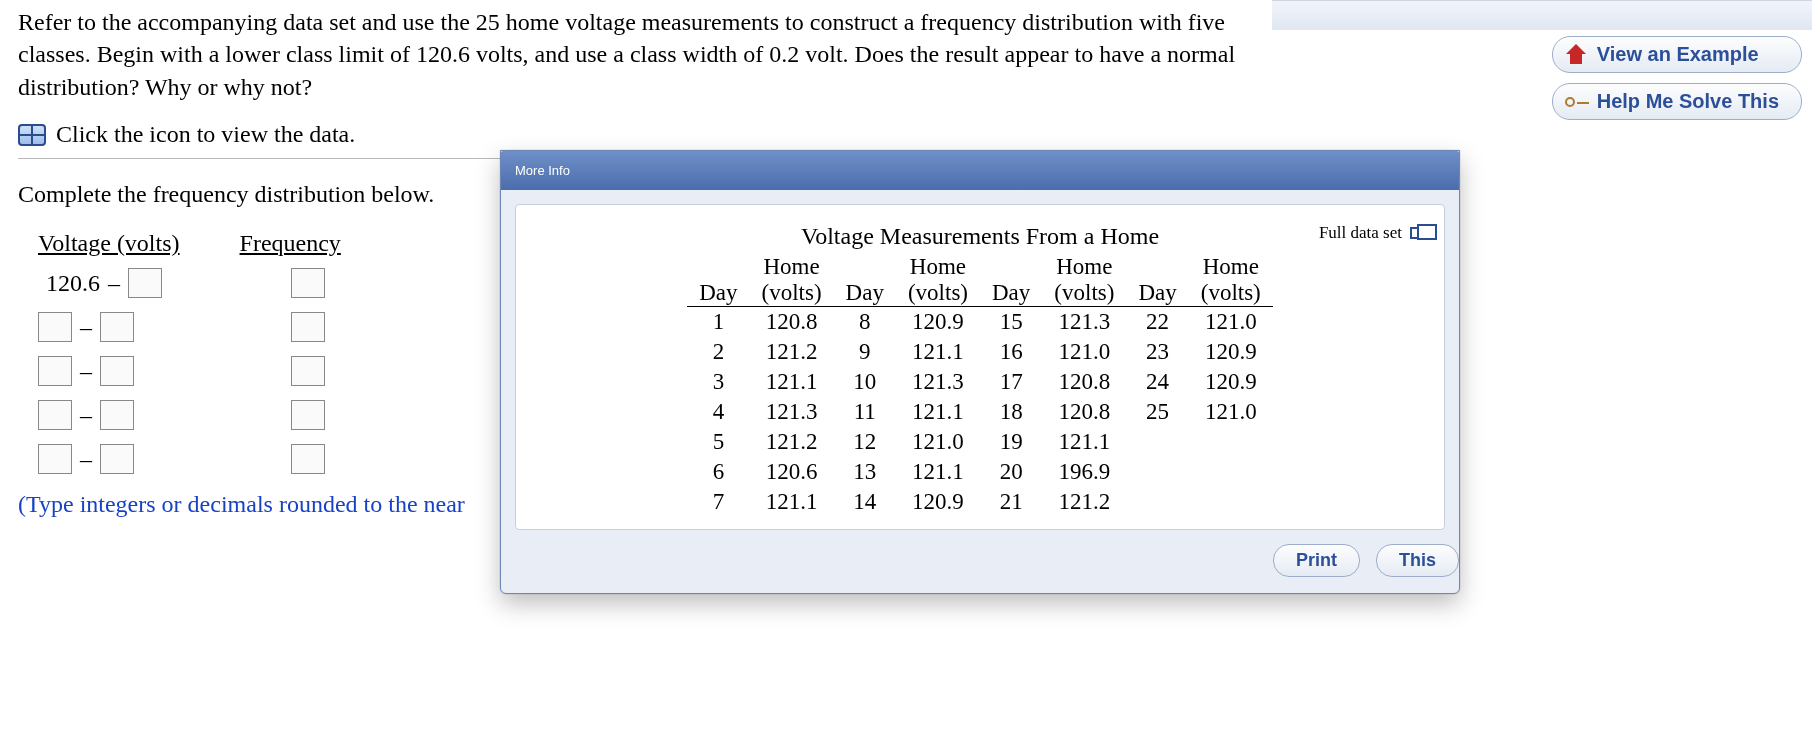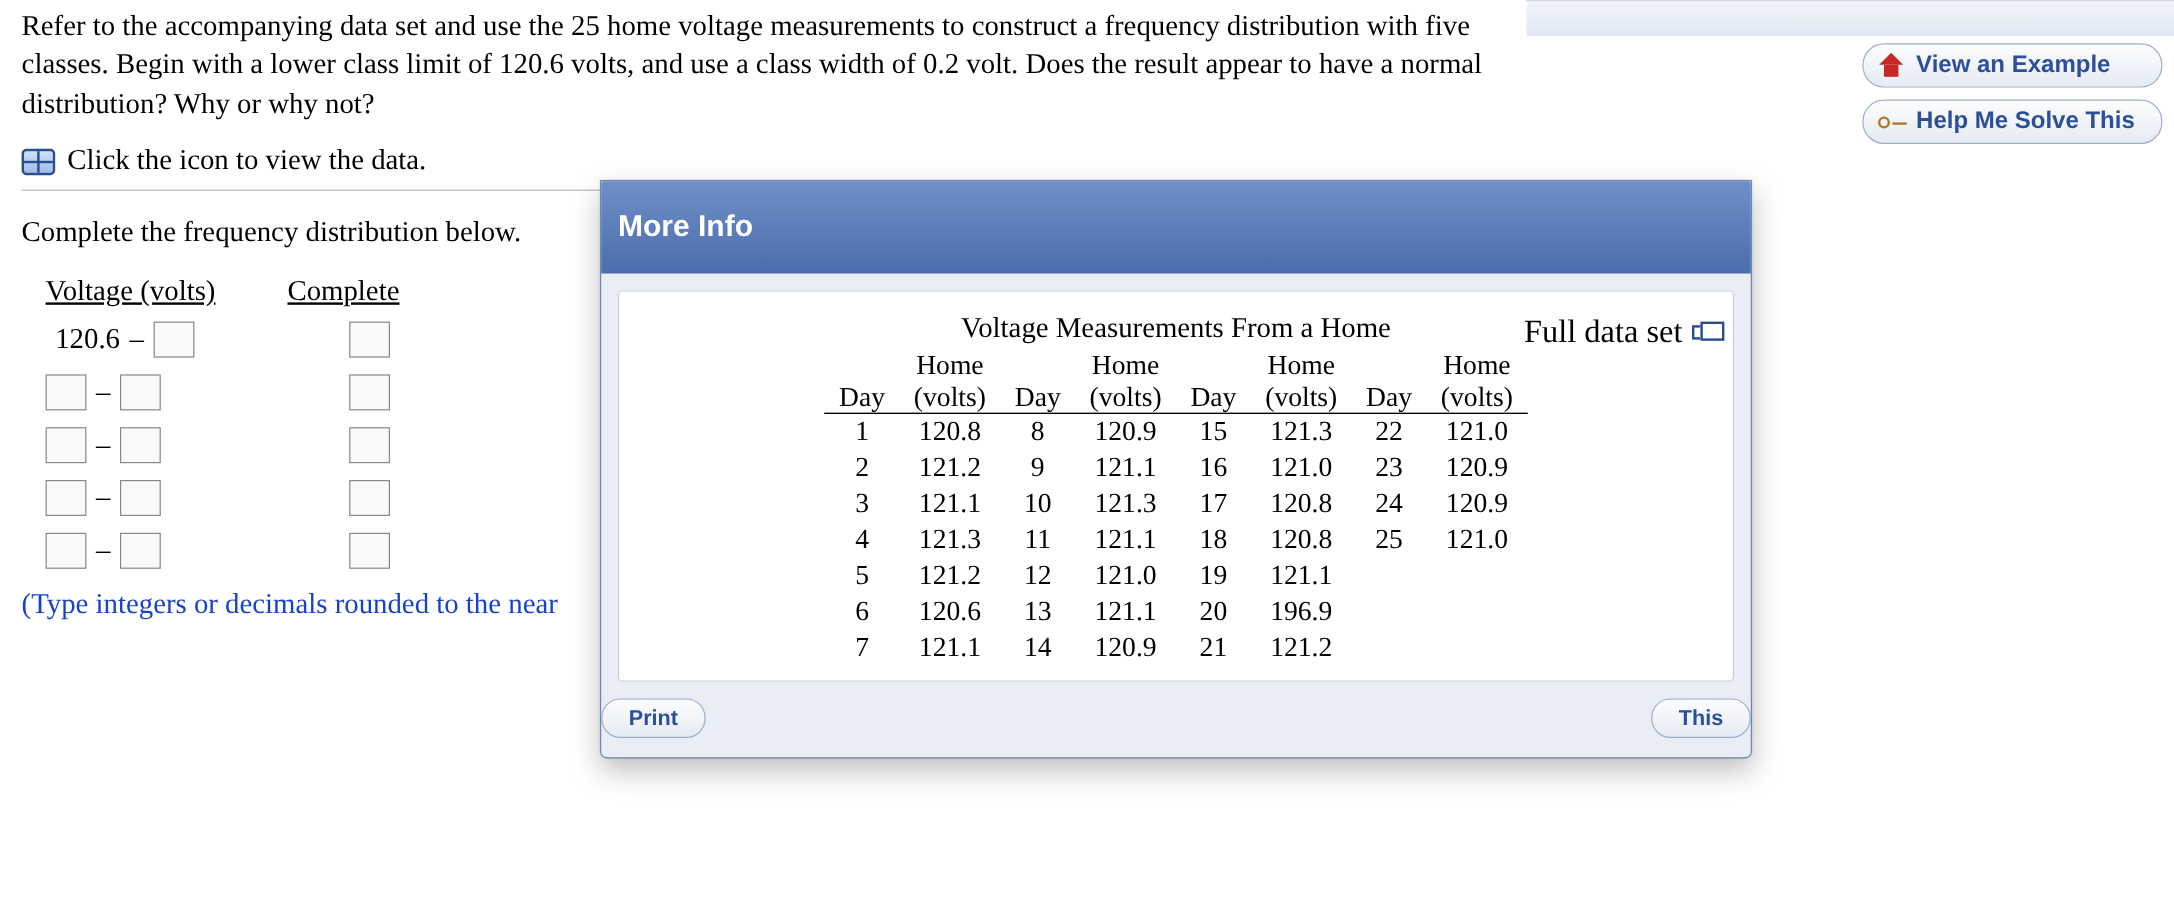--- a/index.html
+++ b/index.html
@@ -119,62 +119,62 @@
     width: 960px;
     background: #e9eef6;
     border: 1px solid #6d86b6;
     border-radius: 0 0 6px 6px;
     box-shadow: 0 10px 24px rgba(0,0,0,0.25), 0 0 0 1px rgba(0,0,0,0.05);
   }
   .modal-title {
     background: linear-gradient(#6f8fc7, #4a6dad);
     color: #fff;
     font-family: Arial, sans-serif;
-    font-weight: bold;
-    font-size: 25px;
-    padding: 24px 14px;
+    font-weight: normal;
+    font-size: 13px;
+    padding: 12px 14px;
     border-radius: 2px 2px 0 0;
   }
   .modal-body {
     background: #fff;
     margin: 14px;
     border: 1px solid #c7cfdc;
     border-radius: 4px;
     padding: 18px 20px 12px 20px;
     position: relative;
   }
   .dataset-title {
     text-align: center;
     font-size: 24px;
     margin-bottom: 4px;
   }
   .full-link {
     position: absolute;
     right: 18px; top: 18px;
-    font-size: 27px;
+    font-size: 17px;
     display: flex; align-items: center; gap: 8px;
     cursor: pointer;
   }
   .popout-ic {
     width: 16px; height: 12px; border: 2px solid #2a4d8f; position: relative; display: inline-block;
   }
   .popout-ic::after {
     content:""; position:absolute; width:16px; height:12px; border:2px solid #2a4d8f;
     left: 5px; top: -5px; background: #fff;
   }
   table.data {
     border-collapse: collapse;
     font-size: 23px;
     margin: 0 auto;
   }
   table.data th { font-weight: normal; padding: 0 12px; }
   table.data thead tr.bot th { border-bottom: 1px solid #000; }
   table.data td { padding: 2px 14px; text-align: center; }
   .modal-footer {
-    display: flex; justify-content: space-between; gap: 16px;
+    display: flex; justify-content: flex-end; gap: 16px;
     padding: 0 0 16px 0;
   }
   .btn {
     font-family: Arial, sans-serif;
     font-size: 18px; font-weight: bold; color: #2c4f99;
     background: linear-gradient(#fdfdfd, #e5ebf4);
     border: 1px solid #9daeca;
     border-radius: 16px;
     padding: 5px 22px;
     cursor: pointer;
@@ -194,21 +194,21 @@
     <span class="table-icon"></span>
     <span>Click the icon to view the data.</span>
   </div>
   <hr class="divider">
 
   <div class="instr">Complete the frequency distribution below.</div>
 
   <div class="freq-table">
     <div class="freq-head">
       <div>Voltage (volts)</div>
-      <div>Complete</div>
+      <div>Frequency</div>
     </div>
 
     <div class="freq-row">
       <div class="range-cell">
         <span class="lower-fixed">120.6</span>
         <span class="dash">–</span>
         <input class="box" style="">
       </div>
       <div class="freq-cell">
           <input class="box" style="">

